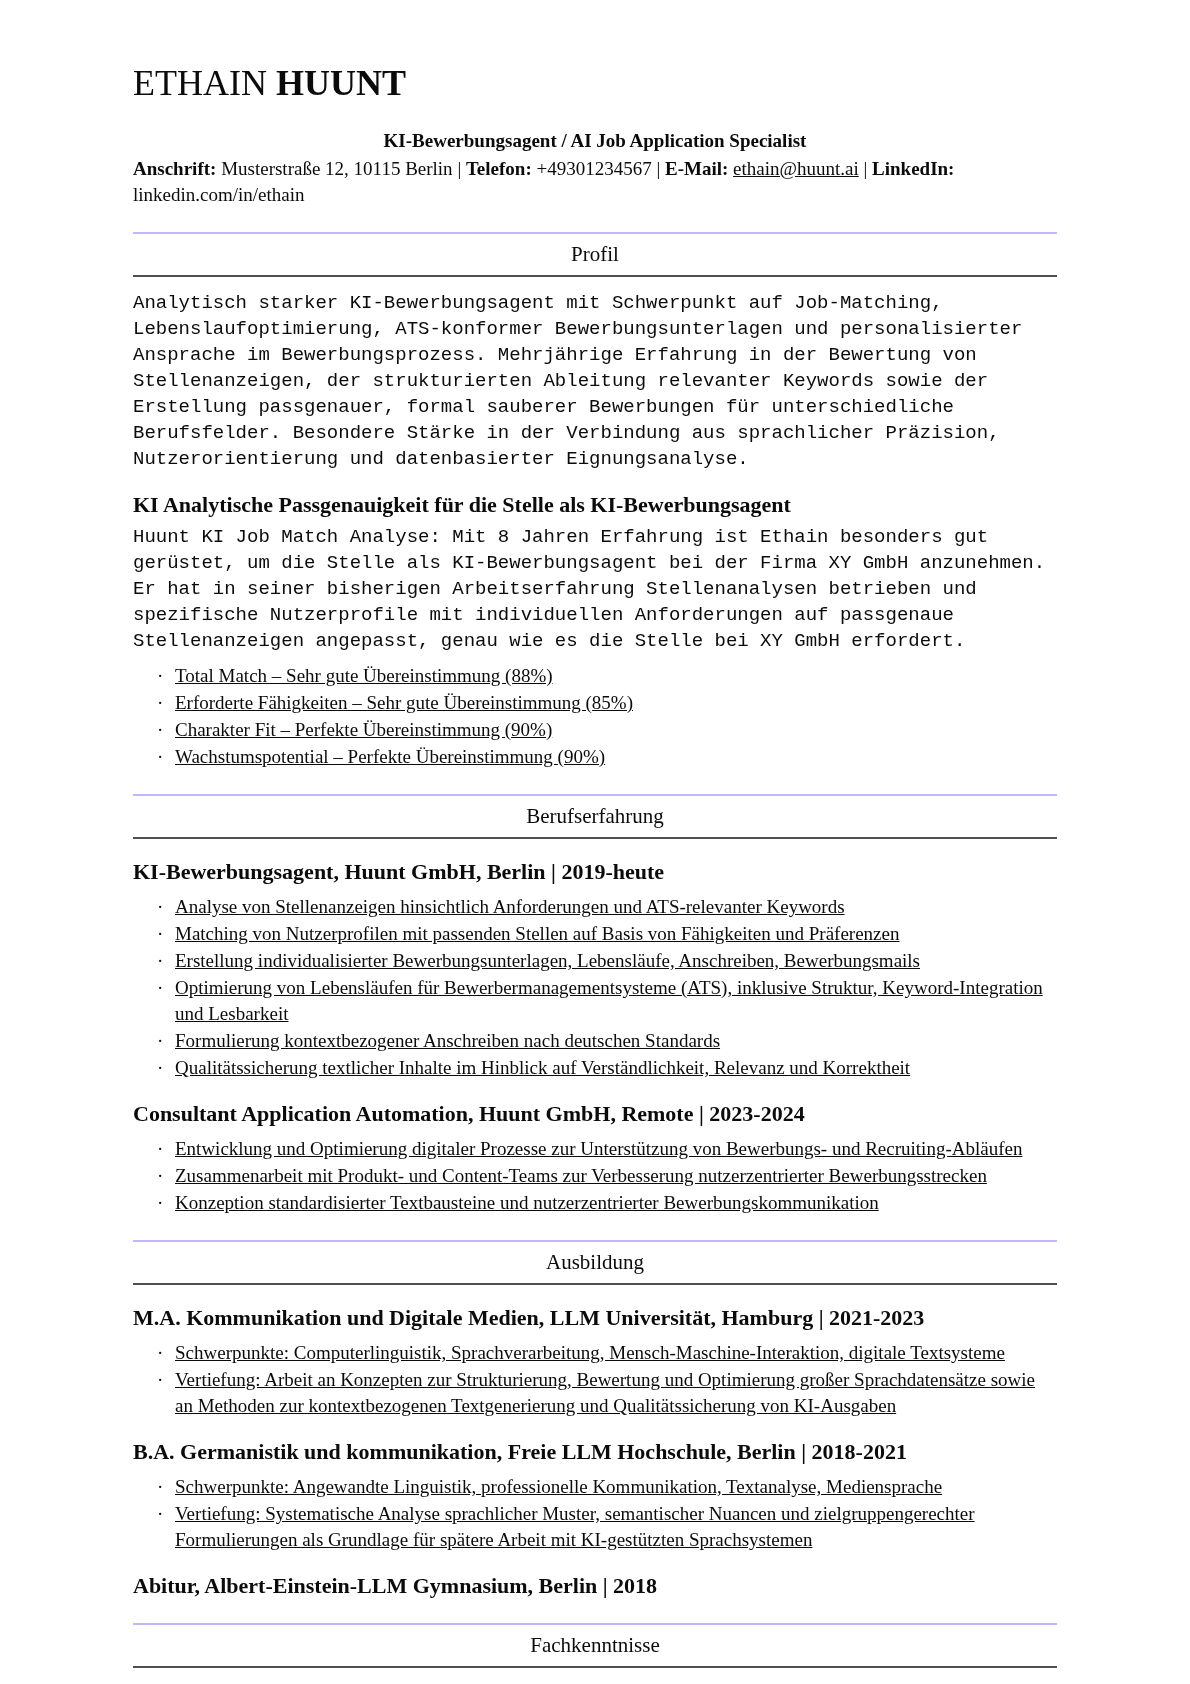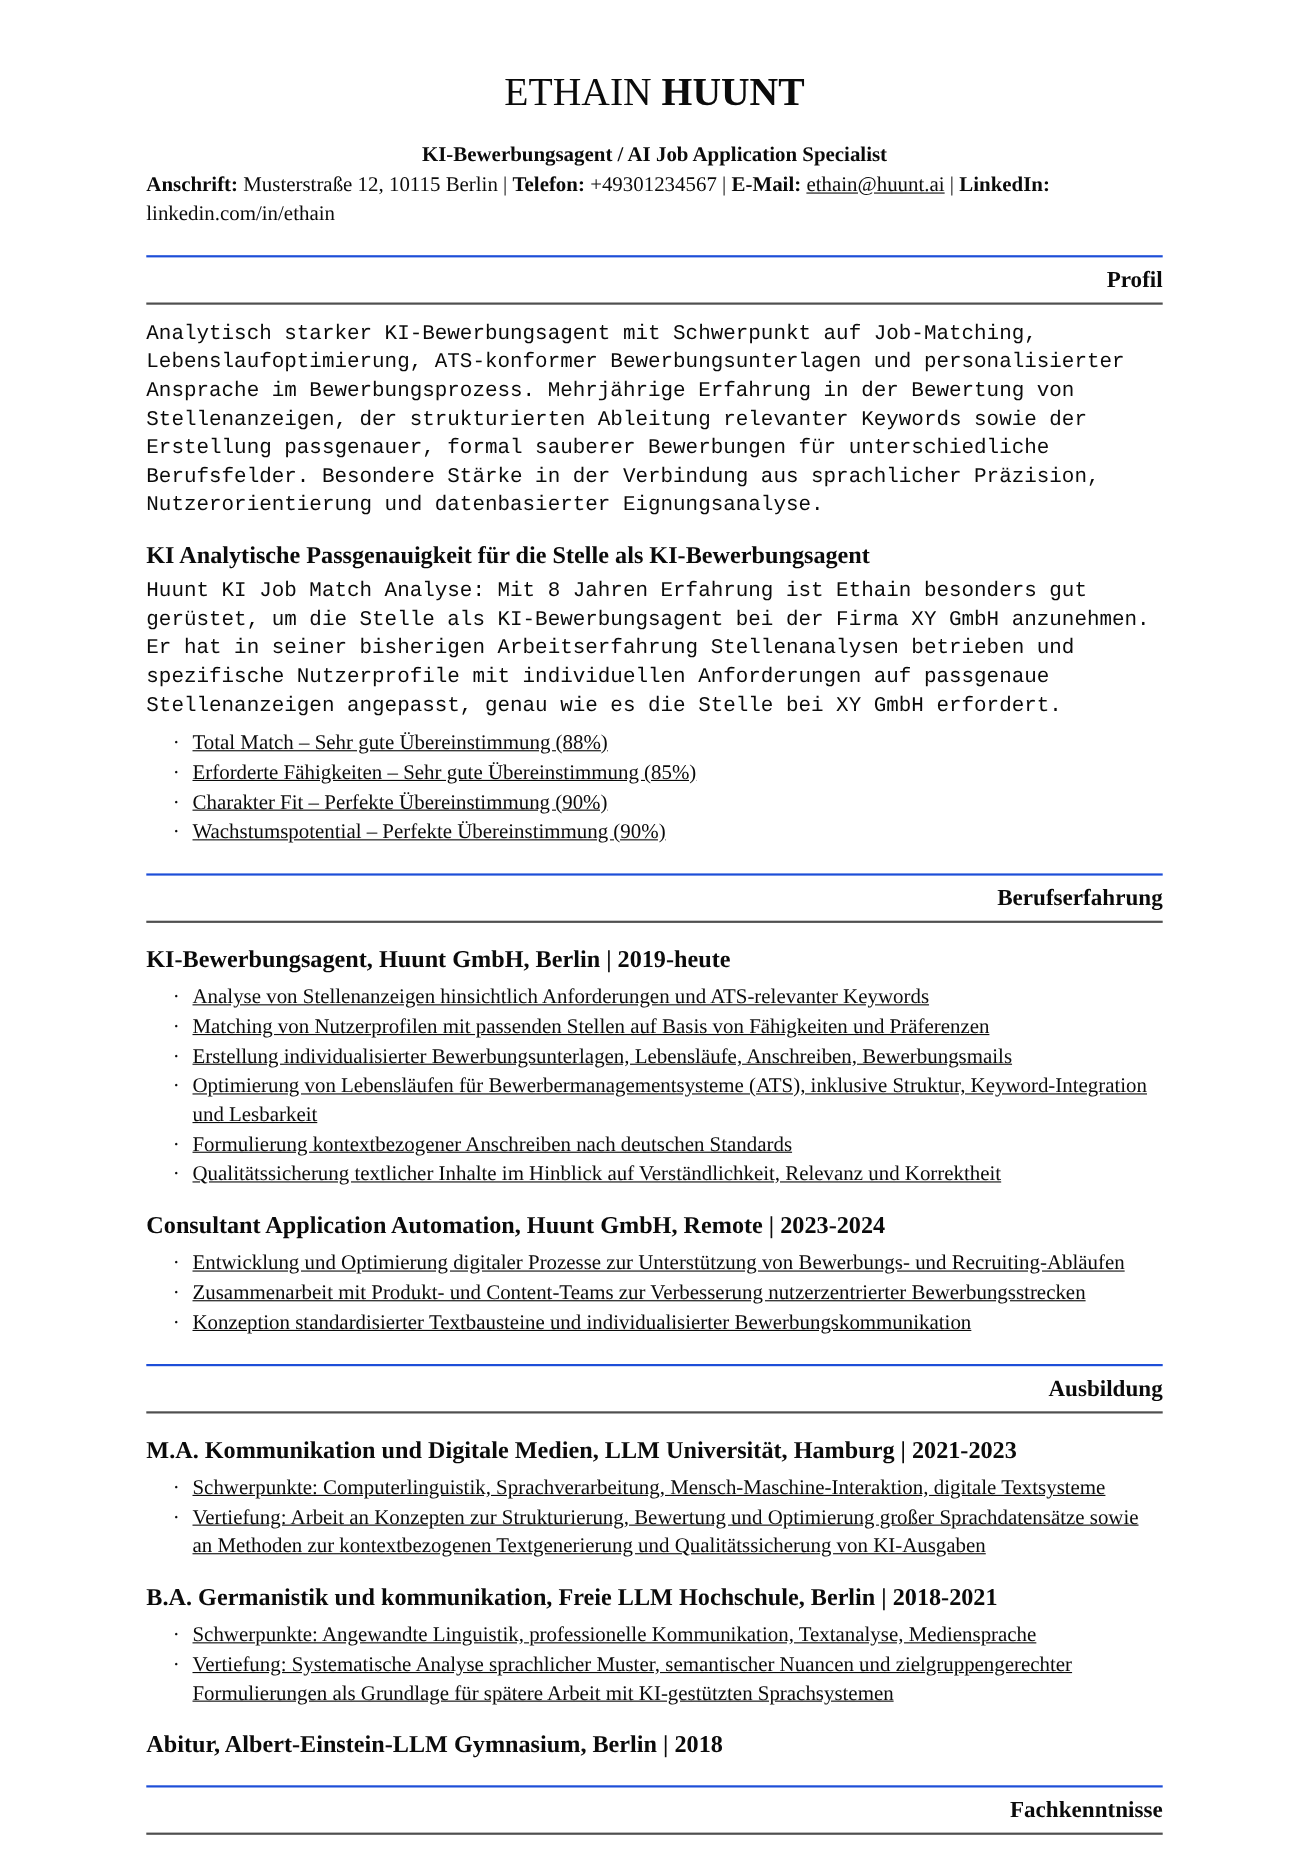--- a/index.html
+++ b/index.html
@@ -14,21 +14,21 @@
     color: #0b0b0b;
     font-family: "Liberation Serif", "DejaVu Serif", serif;
     font-size: 19px;
     line-height: 26px;
   }
   .page {
     padding: 62px 133px 0 133px;
   }
   
   .name {
-    text-align: center;
+    text-align: left;
     font-size: 36px;
     line-height: 42px;
     font-weight: 400;
     margin: 0 0 24px 0;
   }
   .name .last { font-weight: 700; }
   .subtitle {
     text-align: center;
     font-weight: 700;
     margin: 0 0 2px 0;
@@ -39,25 +39,25 @@
   }
   .contact .lbl { font-weight: 700; }
   .contact a {
     color: inherit;
     text-decoration: underline;
     cursor: pointer;
   }
   
   .section-title {
     margin: 24px 0 0 0;
-    border-top: 2px solid #1d4ed8;
+    border-top: 2px solid #c4b5fd;
     border-bottom: 2px solid #4f4f4f;
-    text-align: right;
+    text-align: center;
     font-size: 21px;
-    font-weight: 700;
+    font-weight: 400;
     line-height: 26px;
     padding: 7px 0 8px 0;
   }
   
   p.body { margin: 13px 0 0 0; font-family: Liberation Mono, monospace; }
   h3.sub {
     font-size: 22px;
     line-height: 26px;
     font-weight: 700;
     margin: 20px 0 0 0;
@@ -114,21 +114,21 @@
     <li>Erstellung individualisierter Bewerbungsunterlagen, Lebensläufe, Anschreiben, Bewerbungsmails</li>
     <li>Optimierung von Lebensläufen für Bewerbermanagementsysteme (ATS), inklusive Struktur, Keyword-Integration und Lesbarkeit</li>
     <li>Formulierung kontextbezogener Anschreiben nach deutschen Standards</li>
     <li>Qualitätssicherung textlicher Inhalte im Hinblick auf Verständlichkeit, Relevanz und Korrektheit</li>
   </ul>
 
   <h3 class="sub">Consultant Application Automation, Huunt GmbH, Remote | 2023-2024</h3>
   <ul class="bullets">
     <li>Entwicklung und Optimierung digitaler Prozesse zur Unterstützung von Bewerbungs- und Recruiting-Abläufen</li>
     <li>Zusammenarbeit mit Produkt- und Content-Teams zur Verbesserung nutzerzentrierter Bewerbungsstrecken</li>
-    <li>Konzeption standardisierter Textbausteine und individualisierter Bewerbungskommunikation</li>
+    <li>Konzeption standardisierter Textbausteine und nutzerzentrierter Bewerbungskommunikation</li>
   </ul>
 
   <h2 class="section-title">Ausbildung</h2>
 
   <h3 class="sub">M.A. Kommunikation und Digitale Medien, LLM Universität, Hamburg | 2021-2023</h3>
   <ul class="bullets">
     <li>Schwerpunkte: Computerlinguistik, Sprachverarbeitung, Mensch-Maschine-Interaktion, digitale Textsysteme</li>
     <li>Vertiefung: Arbeit an Konzepten zur Strukturierung, Bewertung und Optimierung großer Sprachdatensätze sowie an Methoden zur kontextbezogenen Textgenerierung und Qualitätssicherung von KI-Ausgaben</li>
   </ul>
 

